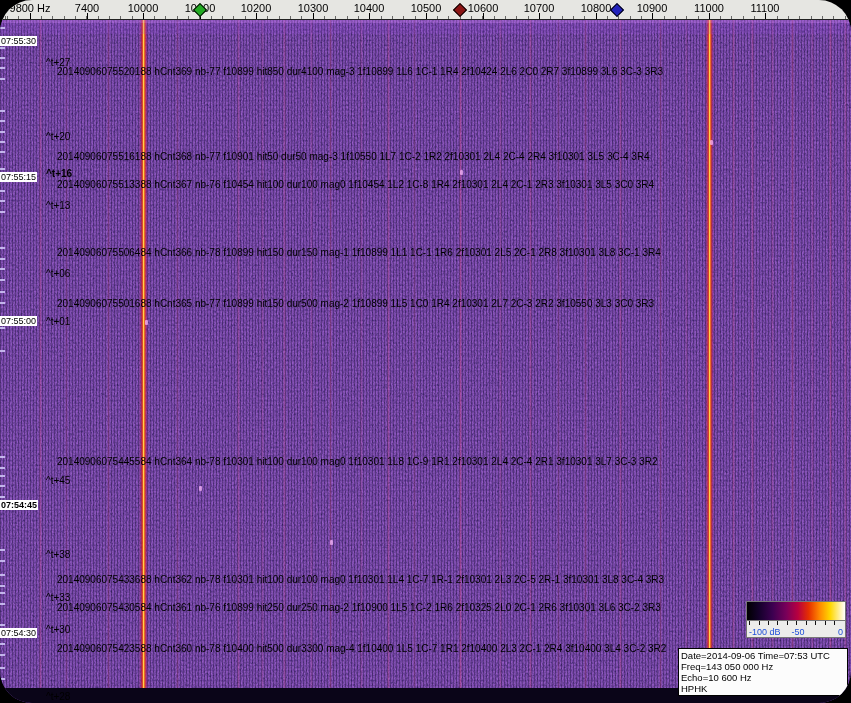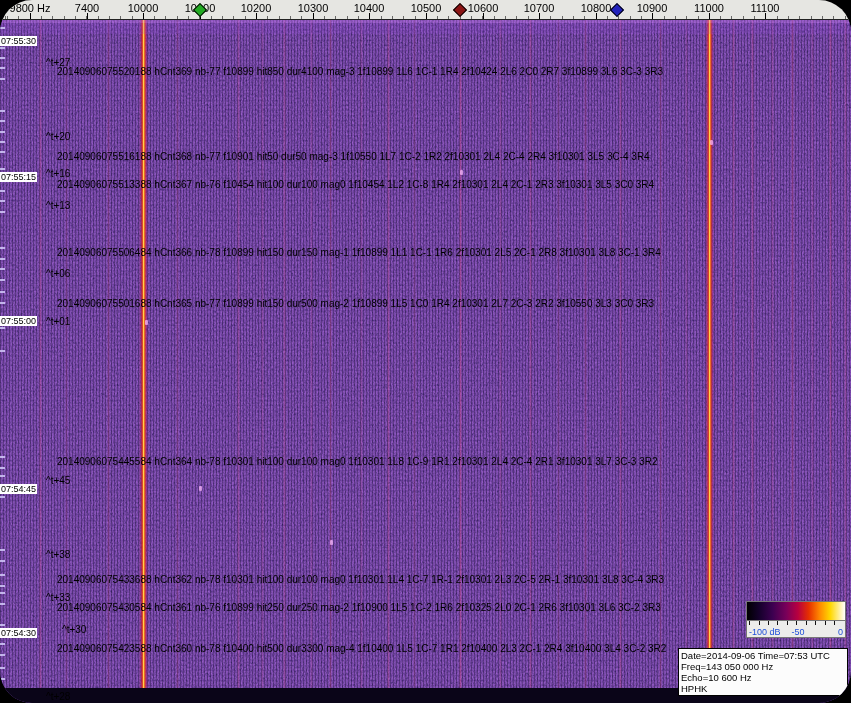--- a/index.html
+++ b/index.html
@@ -196,32 +196,32 @@
       <div class="ltick" style="top: 658px;"></div>
       <div class="ltick" style="top: 671px;"></div>
       <div class="ping" style="left: 199px; top: 466px;"></div>
       <div class="ping" style="left: 460px; top: 150px;"></div>
       <div class="ping" style="left: 145px; top: 300px;"></div>
       <div class="ping" style="left: 710px; top: 120px;"></div>
       <div class="ping" style="left: 330px; top: 520px;"></div>
       <div class="tlabel" style="top: 16px;">07:55:30</div>
       <div class="tlabel" style="top: 152px;">07:55:15</div>
       <div class="tlabel" style="top: 296px;">07:55:00</div>
-      <div class="tlabel" style="top: 464px;">07:54:45</div>
+      <div class="tlabel" style="top: 480px; font-weight: bold;">07:54:45</div>
       <div class="tlabel" style="top: 608px;">07:54:30</div>
       <div class="tmark" style="top: 37px;">^t+27</div>
       <div class="tmark" style="top: 111px;">^t+20</div>
-      <div class="tmark" style="top: 148px;">^t+16</div>
+      <div class="tmark" style="top: 148px; font-weight: bold;">^t+16</div>
       <div class="tmark" style="top: 180px;">^t+13</div>
       <div class="tmark" style="top: 248px;">^t+06</div>
       <div class="tmark" style="top: 296px;">^t+01</div>
       <div class="tmark" style="top: 455px;">^t+45</div>
       <div class="tmark" style="top: 529px;">^t+38</div>
       <div class="tmark" style="top: 572px;">^t+33</div>
-      <div class="tmark" style="top: 604px; margin-left: 16px;">^t+30</div>
+      <div class="tmark" style="top: 604px;">^t+30</div>
       <div class="tmark" style="top: 671px;">^t+28</div>
       <div class="logline" style="top: 46px;">20140906075520188 hCnt369 nb-77 f10899 hit850 dur4100 mag-3 1f10899 1L6 1C-1 1R4 2f10424 2L6 2C0 2R7 3f10899 3L6 3C-3 3R3</div>
       <div class="logline" style="top: 131px;">20140906075516188 hCnt368 nb-77 f10901 hit50 dur50 mag-3 1f10550 1L7 1C-2 1R2 2f10301 2L4 2C-4 2R4 3f10301 3L5 3C-4 3R4</div>
       <div class="logline" style="top: 159px;">20140906075513388 hCnt367 nb-76 f10454 hit100 dur100 mag0 1f10454 1L2 1C-8 1R4 2f10301 2L4 2C-1 2R3 3f10301 3L5 3C0 3R4</div>
       <div class="logline" style="top: 227px;">20140906075506484 hCnt366 nb-78 f10899 hit150 dur150 mag-1 1f10899 1L1 1C-1 1R6 2f10301 2L5 2C-1 2R8 3f10301 3L8 3C-1 3R4</div>
       <div class="logline" style="top: 278px;">20140906075501688 hCnt365 nb-77 f10899 hit150 dur500 mag-2 1f10899 1L5 1C0 1R4 2f10301 2L7 2C-3 2R2 3f10550 3L3 3C0 3R3</div>
       <div class="logline" style="top: 436px;">20140906075445584 hCnt364 nb-78 f10301 hit100 dur100 mag0 1f10301 1L8 1C-9 1R1 2f10301 2L4 2C-4 2R1 3f10301 3L7 3C-3 3R2</div>
       <div class="logline" style="top: 554px;">20140906075433688 hCnt362 nb-78 f10301 hit100 dur100 mag0 1f10301 1L4 1C-7 1R-1 2f10301 2L3 2C-5 2R-1 3f10301 3L8 3C-4 3R3</div>
       <div class="logline" style="top: 582px;">20140906075430584 hCnt361 nb-76 f10899 hit250 dur250 mag-2 1f10900 1L5 1C-2 1R6 2f10325 2L0 2C-1 2R6 3f10301 3L6 3C-2 3R3</div>
       <div class="logline" style="top: 623px;">20140906075423588 hCnt360 nb-78 f10400 hit500 dur3300 mag-4 1f10400 1L5 1C-7 1R1 2f10400 2L3 2C-1 2R4 3f10400 3L4 3C-2 3R2</div>

